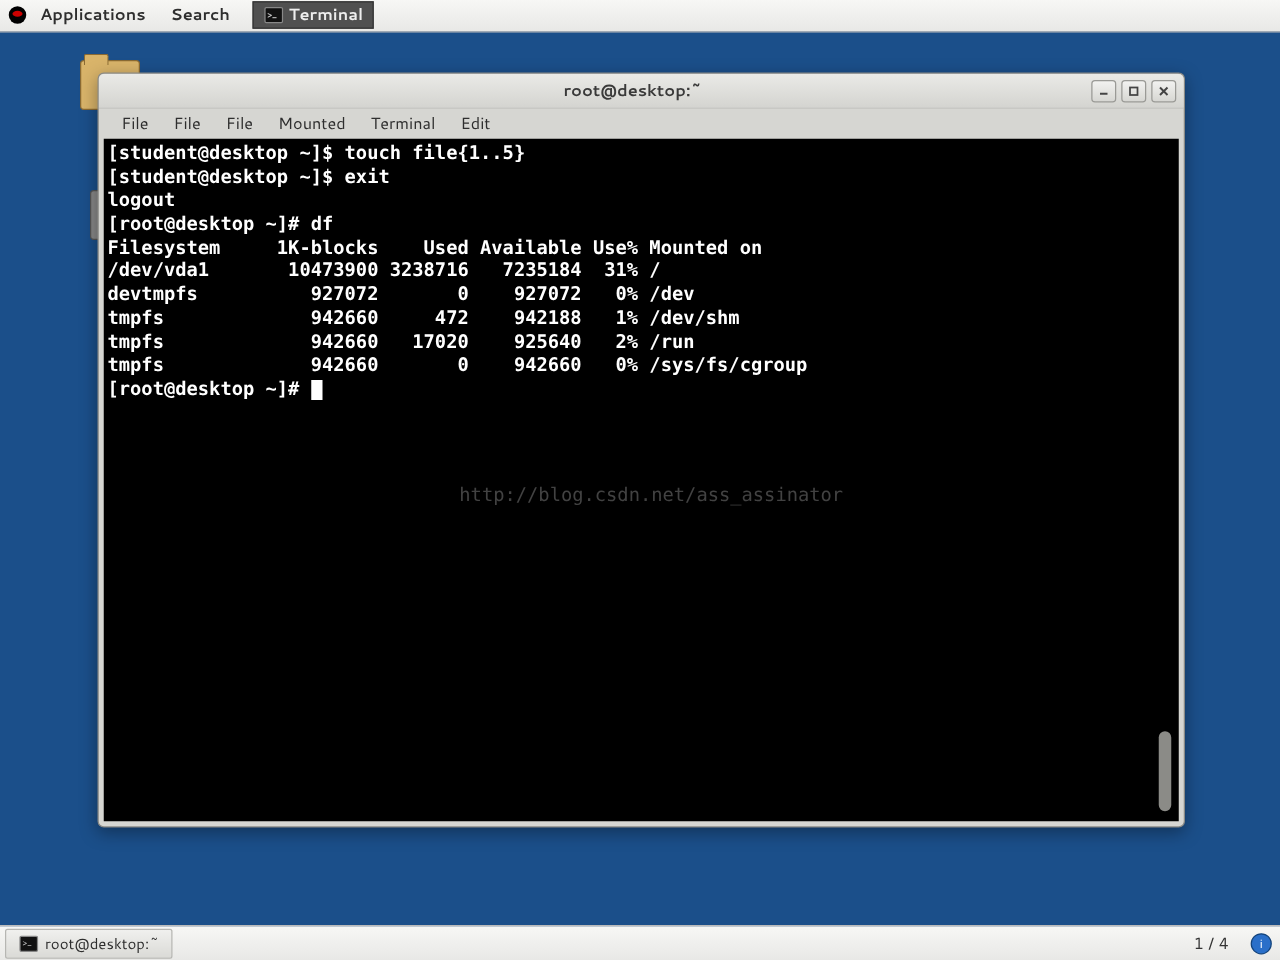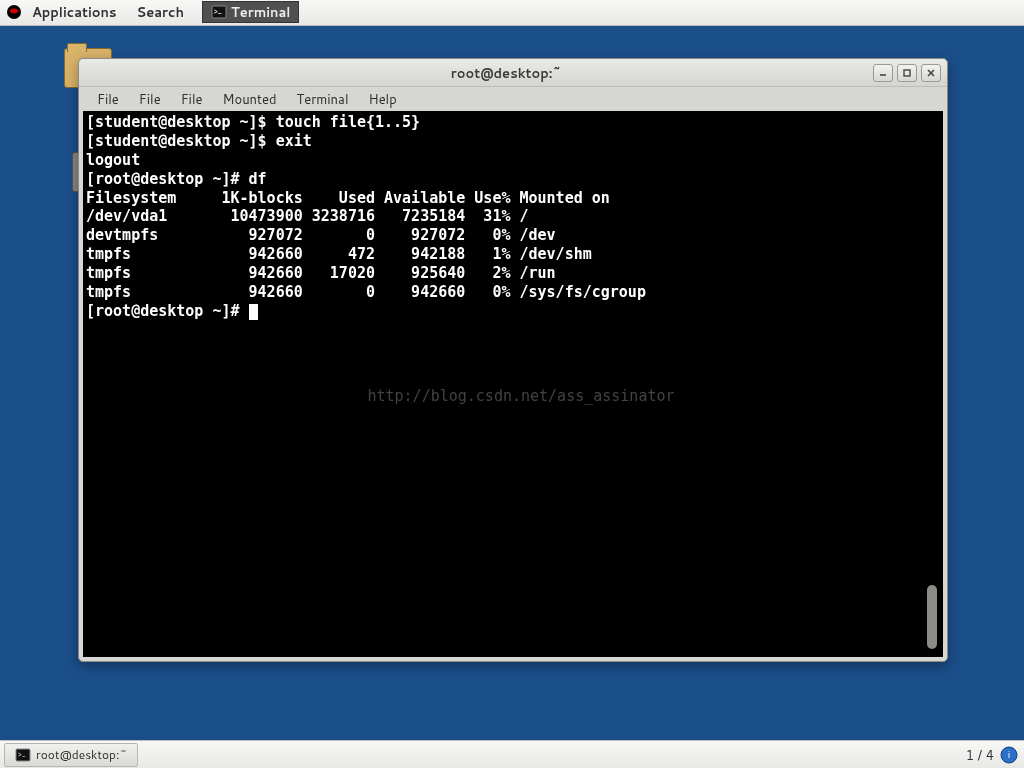--- a/index.html
+++ b/index.html
@@ -144,21 +144,21 @@
   color: #2e2e2e;
 }
 .taskbar-app {
   display: flex; align-items: center; gap: 5px;
   padding: 0 10px; height: 24px;
   margin-left: 4px;
   background: linear-gradient(to bottom,#f0f0ee,#dadad6);
   border: 1px solid #b6b6b2;
   border-radius: 2px;
 }
-.workspace-ind { margin-left: auto; margin-right: 6px; font-size: 13px; color: #333; }
+.workspace-ind { margin-left: auto; margin-right: 17px; font-size: 13px; color: #333; }
 .circle-icon {
   width: 18px; height: 18px; margin-right: 6px;
   display: inline-flex; align-items: center; justify-content: center;
 }
 </style>
 </head>
 <body>
 
 <div class="top-panel">
   <div class="left-items">
@@ -212,21 +212,21 @@
           </svg>
       </div>
     </div>
   </div>
   <div class="menubar">
     <div class="menu">File</div>
     <div class="menu">File</div>
     <div class="menu">File</div>
     <div class="menu">Mounted</div>
     <div class="menu">Terminal</div>
-    <div class="menu">Help</div>
+    <div class="menu">Edit</div>
   </div>
   <div class="terminal-body">
     <pre id="term-lines">[student@desktop ~]$ touch file{1..5}
 [student@desktop ~]$ exit
 logout
 [root@desktop ~]# df
 Filesystem     1K-blocks    Used Available Use% Mounted on
 /dev/vda1       10473900 3238716   7235184  31% /
 devtmpfs          927072       0    927072   0% /dev
 tmpfs             942660     472    942188   1% /dev/shm

